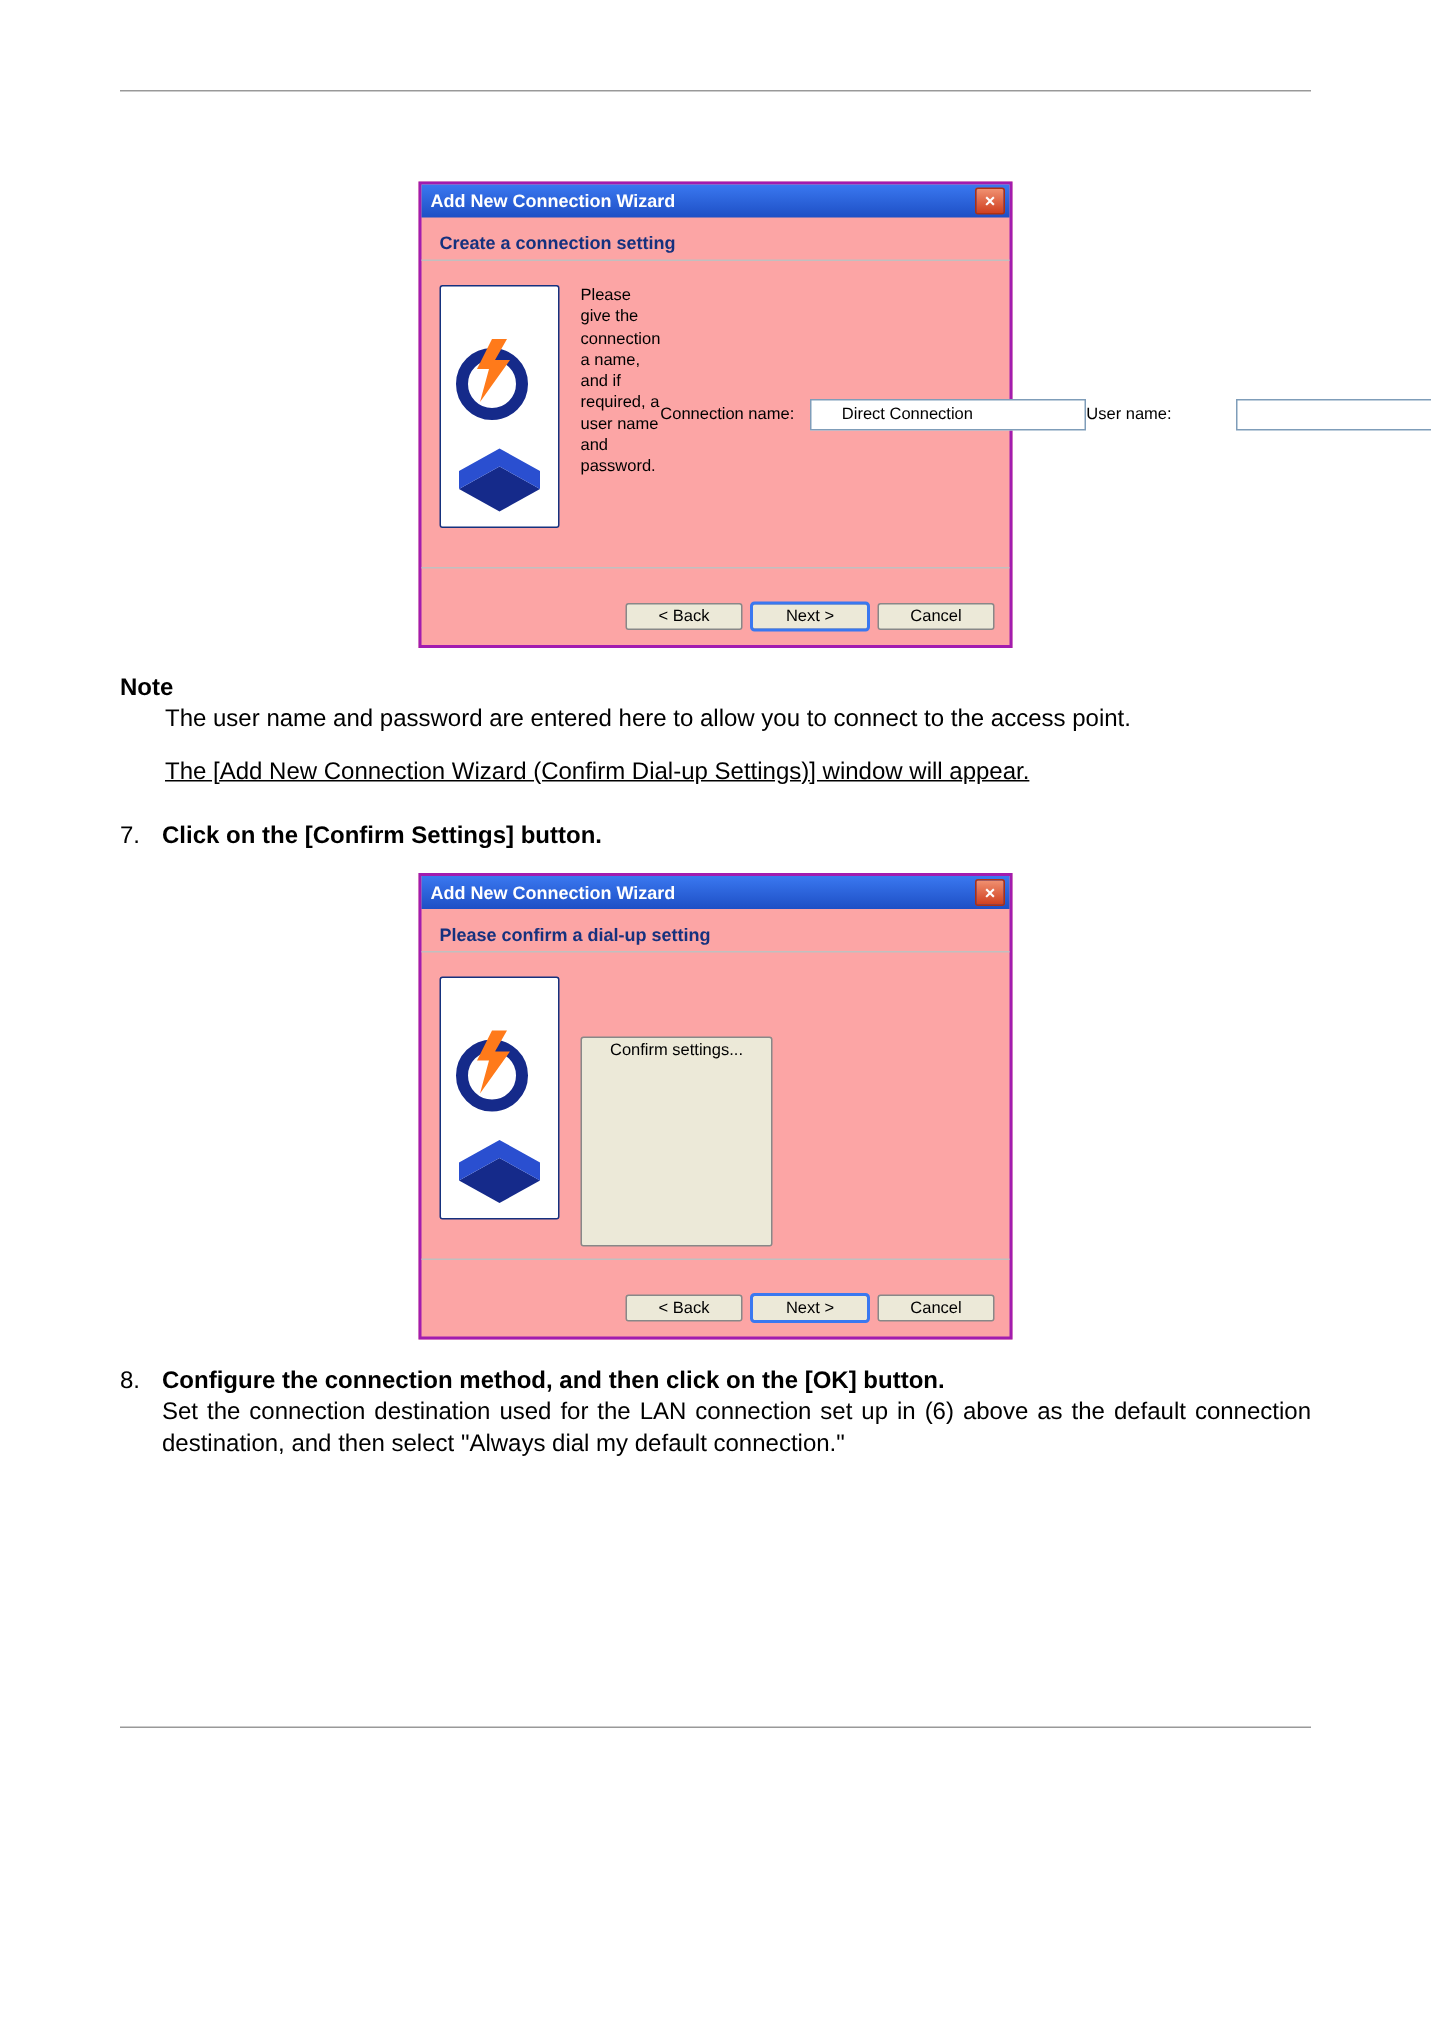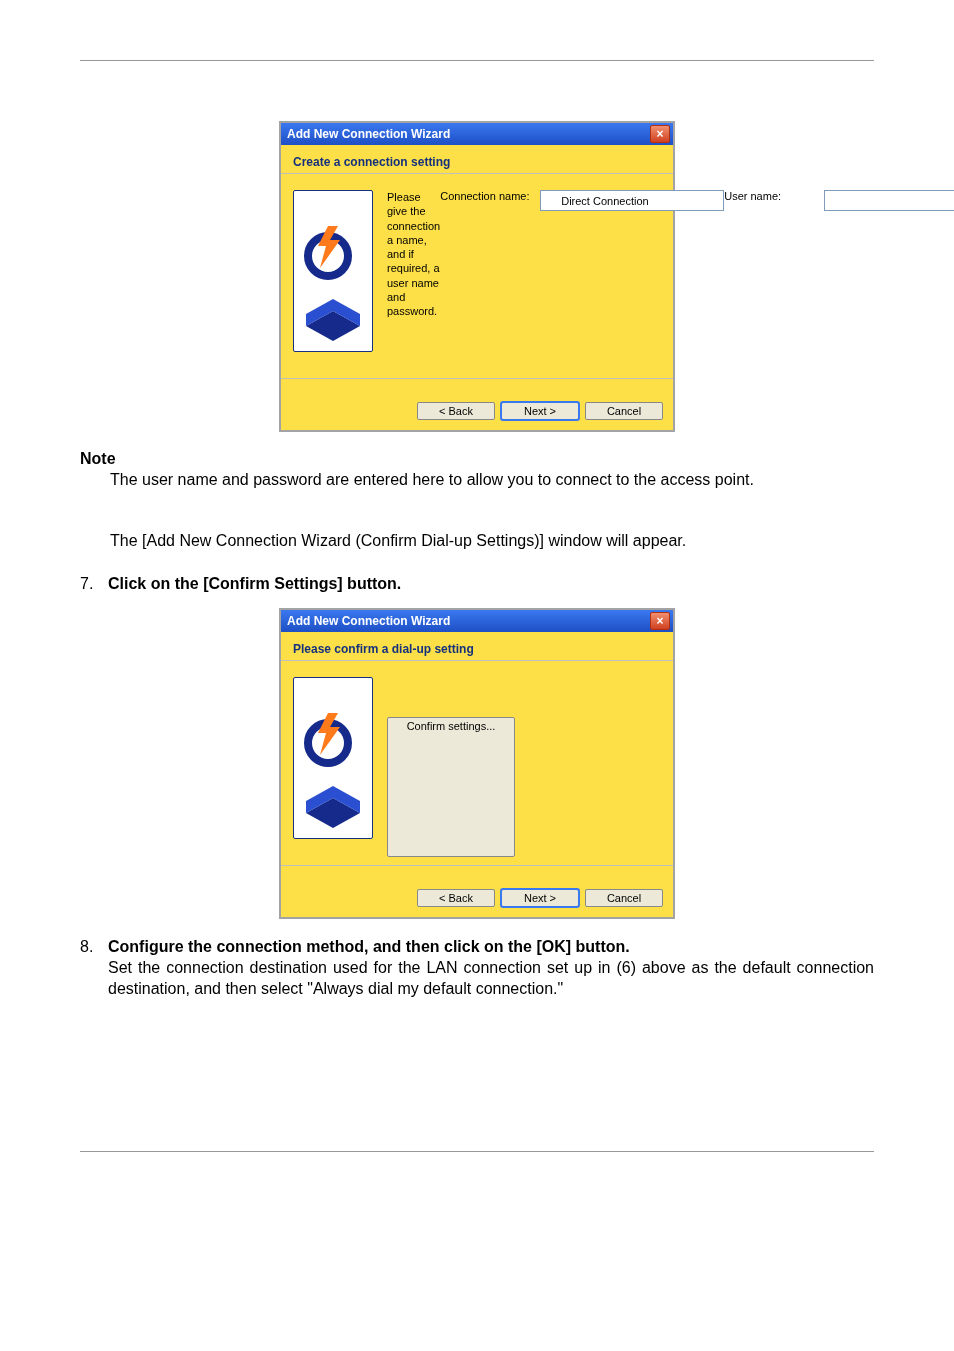--- a/index.html
+++ b/index.html
@@ -29,23 +29,23 @@
     left: 80px;
     right: 80px;
   }
   
   .dialog-wrap {
     display: flex;
     justify-content: center;
     margin: 0 0 18px 0;
   }
   .dialog {
-    border: 2px solid #a3a3a3;
+    border: 2px solid #a21caf;
     width: 392px;
-    background: #fde047;
+    background: #fca5a5;
     font-family: Tahoma, Arial, sans-serif;
     font-size: 11px;
     color: #000;
   }
   .titlebar {
     display: flex;
     align-items: center;
     justify-content: space-between;
     background: linear-gradient(#3a78f0, #1e4fc5);
     color: #fff;
@@ -100,21 +100,21 @@
     flex: 1;
     display: flex;
     flex-direction: row;
   }
   .intro-text {
     margin-bottom: 14px;
     line-height: 1.3;
   }
   .row {
     display: flex;
-    align-items: flex-start;
+    align-items: center;
     margin-bottom: 8px;
   }
   .row .label {
     width: 100px;
     flex: 0 0 auto;
   }
   .row input[type=text], .row input[type=password] {
     flex: 1;
     border: 1px solid #7f9db9;
     height: 17px;
@@ -148,28 +148,29 @@
     margin-top: 40px;
   }
   
   .note-h {
     font-weight: bold;
     margin: 6px 0 2px 0;
     font-size: 16px;
   }
   .note-body {
     font-size: 16px;
-    margin: 0 0 40px 30px;
+    margin: 0 0 14px 30px;
     line-height: 1.3;
     text-align: justify;
   }
   .para {
     font-size: 16px;
     margin: 0 0 22px 30px;
     line-height: 1.3;
+    text-decoration: underline;
   }
   .step {
     display: flex;
     font-size: 16px;
     margin: 0 0 4px 0;
     line-height: 1.3;
   }
   .step .num {
     width: 28px;
     flex: 0 0 auto;

